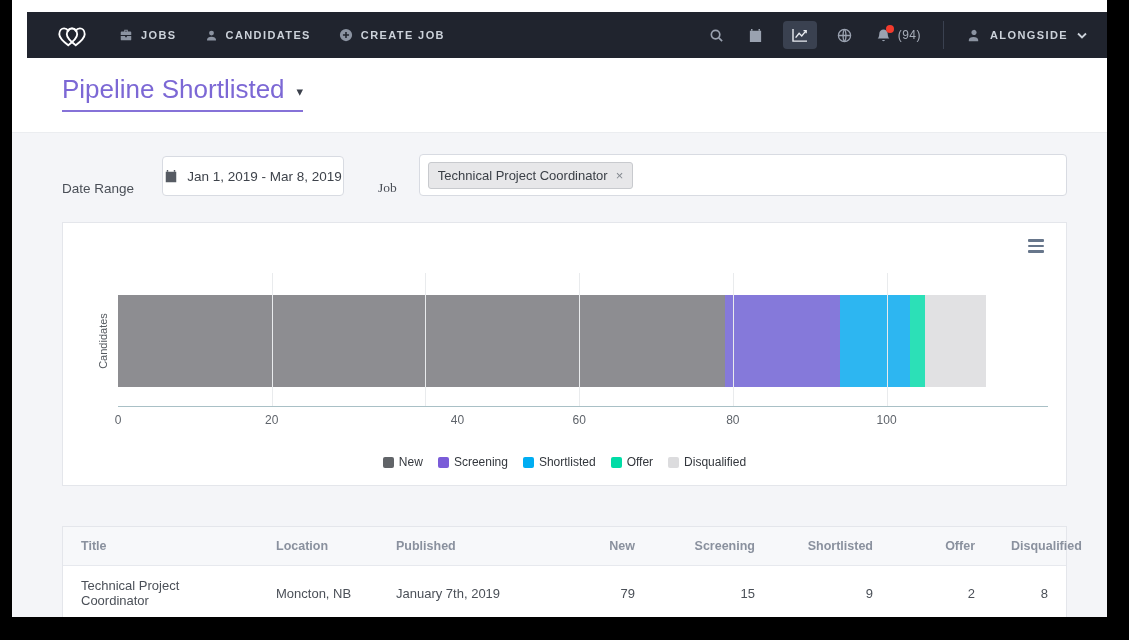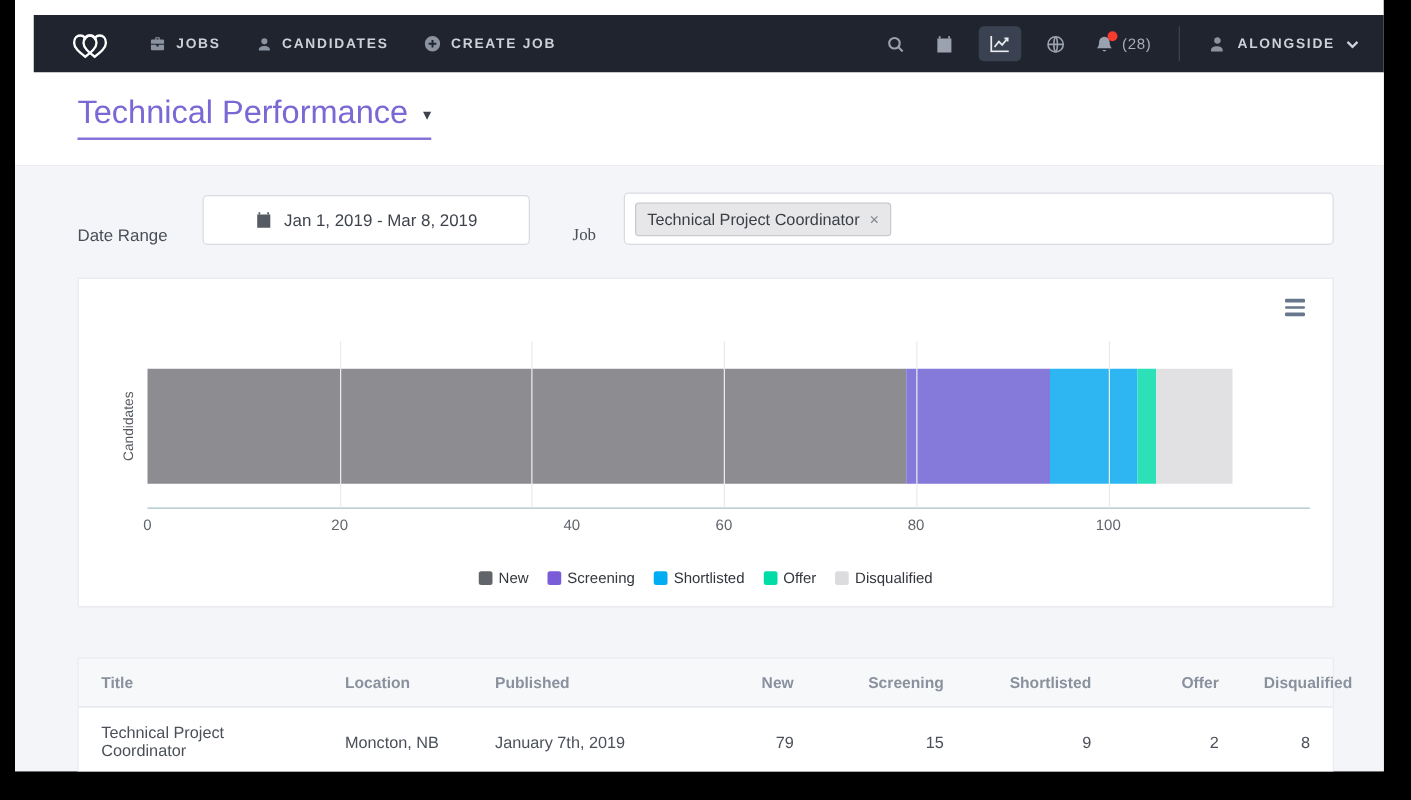--- a/index.html
+++ b/index.html
@@ -28,21 +28,21 @@
   .title-wrap { border-bottom:2px solid #8672d8; padding-bottom:5px; display:flex; align-items:center; gap:12px; cursor:pointer; }
   .title { color:#7c68d5; font-size:26px; font-weight:500; }
   .title-caret { color:#3c414c; font-size:13px; transform:translateY(2px); }
   .download-btn { font-family:inherit; font-size:13px; color:#596069; padding:10px 21px; border:1px solid #d8dbe1; border-radius:3px; background:#fcfdfe; cursor:pointer; }
 
   
   .content { flex:1; background:#f4f5f8; padding:21px 40px 0 50px; overflow:hidden; }
 
   .filters { display:flex; align-items:flex-end; }
   .flt-label { font-size:13.5px; color:#4a4f57; }
-  .date-input { margin-left:28px; width:262px; height:40px; border:1px solid #d8dbe2; border-radius:4px; background:#fff; display:flex; align-items:center; justify-content:center; gap:9px; color:#3e434b; font-size:13.5px; cursor:pointer; }
+  .date-input { margin-left:28px; width:182px; height:40px; border:1px solid #d8dbe2; border-radius:4px; background:#fff; display:flex; align-items:center; justify-content:center; gap:9px; color:#3e434b; font-size:13.5px; cursor:pointer; }
   .date-input svg { color:#565b63; }
   .job-lab { margin-left:34px;font-family:Liberation Serif, serif; }
   .job-input { margin-left:22px; flex:1; height:42px; border:1px solid #d8dbe2; border-radius:4px; background:#fff; display:flex; align-items:center; padding:0 8px; cursor:text; }
   .tag { background:#e7e7e9; border:1px solid #c8cace; border-radius:3px; padding:5px 9px; font-size:13px; color:#3a3f46; display:flex; align-items:center; gap:8px; }
   .tag-x { color:#83888f; font-size:13px; line-height:1; cursor:pointer; }
   .update-btn { font-family:inherit; margin-left:26px; width:148px; height:41px; background:#7b68d9; color:#fff; border:none; border-radius:4px; font-size:13.5px; cursor:pointer; }
 
   
   .card { background:#fff; border:1px solid #e4e6eb; }
   .chart-card { margin-top:26px; height:264px; position:relative; }
@@ -123,37 +123,37 @@
             <circle cx="8" cy="8" r="6.5"></circle>
             <path d="M1.5 8h13M8 1.5c-2 2-2 11 0 13M8 1.5c2 2 2 11 0 13"></path>
           </svg>
       </span>
       <span class="nav-ic bell-wrap">
         <svg width="15" height="15" viewBox="0 0 16 16" fill="currentColor">
             <path d="M8 1.5a4.5 4.5 0 00-4.5 4.5c0 3-1 4.5-1.8 5.3h12.6c-.8-.8-1.8-2.3-1.8-5.3A4.5 4.5 0 008 1.5zM6.3 12.8a1.8 1.8 0 003.4 0H6.3z"></path>
           </svg>
         <span class="bell-dot"></span>
       </span>
-      <span class="bell-count">(28)</span>
+      <span class="bell-count">(94)</span>
       <span class="nav-divider"></span>
       <span class="account">
         <svg width="15" height="15" viewBox="0 0 16 16" fill="#8b93a1">
             <path d="M8 7.5A2.8 2.8 0 108 2a2.8 2.8 0 000 5.5zM3 14v-1.2c0-2 2.2-3.3 5-3.3s5 1.3 5 3.3V14H3z"></path>
           </svg>
         <span class="account-label">ALONGSIDE</span>
         <svg width="10" height="7" viewBox="0 0 10 7" fill="none" stroke="#ccd2da" stroke-width="1.8">
             <path d="M1 1.5l4 4 4-4"></path>
           </svg>
       </span>
     </div>
   </div>
 
   <div class="header">
     <div class="title-wrap">
-      <span class="title">Technical Performance</span>
+      <span class="title">Pipeline Shortlisted</span>
       <span class="title-caret">▾</span>
     </div>
   </div>
 
   <div class="content">
 
     <div class="filters">
       <span class="flt-label">Date Range</span>
       <div class="date-input">
         <svg width="14" height="14" viewBox="0 0 16 16" fill="currentColor">

